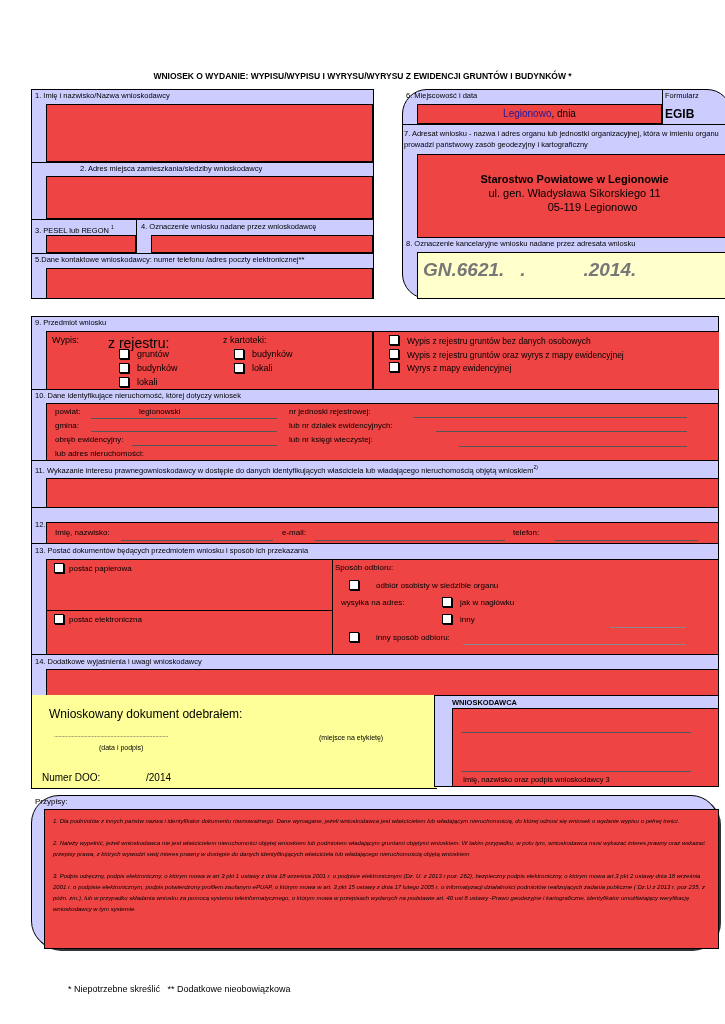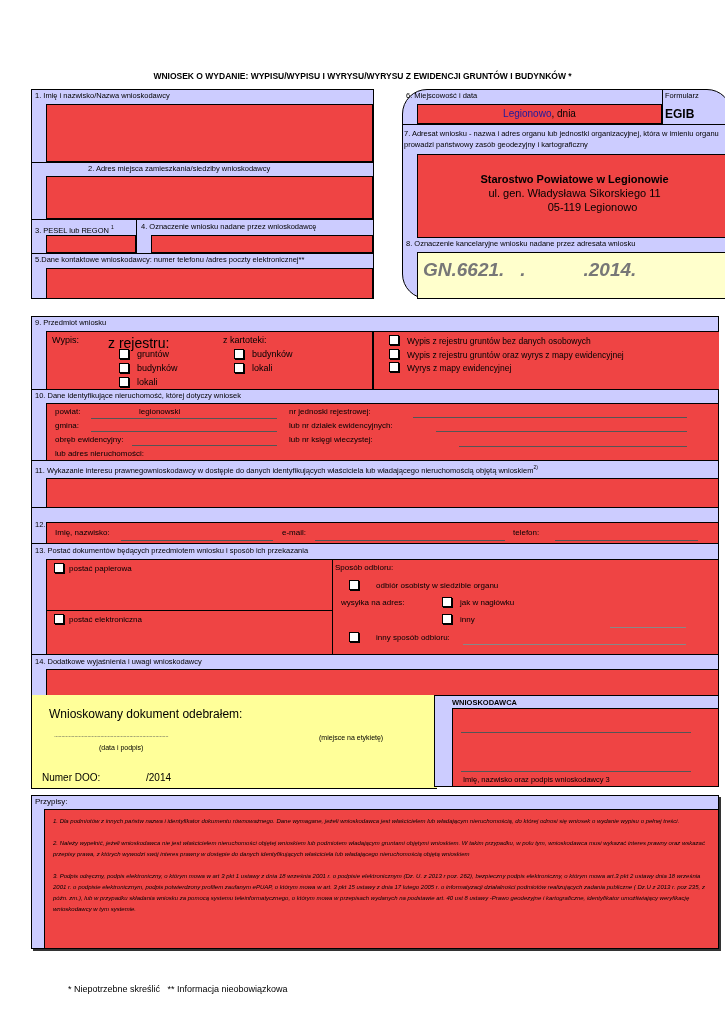--- a/index.html
+++ b/index.html
@@ -8,32 +8,32 @@
   .lav { background: #ccccff; }
   .yel { background: #ffff99; }
   .lyel { background: #ffffcc; }
   .bx { border: 1px solid #000; }
   .w { background: #ef4444; }
   .lbl { font-size: 7.5px; padding: 1px 3px; line-height: 10px; white-space: nowrap; }
   .t8 { font-size: 8px; }
   .cb { width: 10px; height: 10px; border: 1.5px solid #000; background:#fff; box-shadow: 1px 1px 0 #000; display:inline-block; }
   .line { border-bottom: 1px solid #555; height: 0; }
   .note { font-size: 6px; font-style: italic; line-height: 11px; }
-  .shadowR { box-shadow: 2px 2px 0 #333; }
+  .shadowR { box-shadow: 2px 2px 0 #333; border-radius: 28px; }
 </style>
 </head>
 <body>
 
 <div class="abs" style="left:0;top:71px;width:725px;text-align:center;font-size:8.5px;font-weight:bold;">WNIOSEK O WYDANIE: WYPISU/WYPISU I WYRYSU/WYRYSU Z EWIDENCJI GRUNTÓW I BUDYNKÓW *</div>
 
 <div class="abs bx lav" style="left:31px;top:89px;width:343px;height:210px;">
   <div class="lbl">1. Imię i nazwisko/Nazwa wnioskodawcy</div>
   <div class="abs bx w" style="left:14px;top:14px;width:327px;height:58px;"></div>
   <div class="abs" style="left:-1px;top:72px;width:343px;border-top:1px solid #000;"></div>
-  <div class="abs lbl" style="top:73px;left:12px;padding-left:44px;">2. Adres miejsca zamieszkania/siedziby wnioskodawcy</div>
+  <div class="abs lbl" style="top:73px;left:4px;padding-left:44px;">2. Adres miejsca zamieszkania/siedziby wnioskodawcy</div>
   <div class="abs bx w" style="left:14px;top:86px;width:327px;height:43px;"></div>
   <div class="abs" style="left:-1px;top:129px;width:343px;border-top:1px solid #000;"></div>
   <div class="abs lbl" style="top:131px;left:0;"><span>3. PESEL lub REGON</span> <sup style="font-size:5px;">1</sup></div>
   <div class="abs bx w" style="left:14px;top:145px;width:90px;height:18px;"></div>
   <div class="abs" style="left:104px;top:129px;height:35px;border-left:1px solid #000;"></div>
   <div class="abs lbl" style="top:131px;left:106px;">4. Oznaczenie wniosku nadane przez wnioskodawcę</div>
   <div class="abs bx w" style="left:119px;top:145px;width:222px;height:18px;"></div>
   <div class="abs" style="left:-1px;top:163px;width:343px;border-top:1px solid #000;"></div>
   <div class="abs lbl" style="top:164px;left:0;">5.Dane kontaktowe wnioskodawcy: numer telefonu /adres poczty elektronicznej**</div>
   <div class="abs bx w" style="left:14px;top:178px;width:327px;height:31px;"></div>
@@ -175,13 +175,13 @@
 
 <div class="abs bx lav shadowR" style="left:31px;top:795px;width:688px;height:154px;">
   <div class="lbl" style="font-size:8px;">Przypisy:</div>
   <div class="abs bx w" style="left:12px;top:13px;width:675px;height:140px;padding:6px 8px 0 8px;">
     <div class="note">1. Dla podmiotów z innych państw nazwa i identyfikator dokumentu równoważnego. Dane wymagane, jeżeli wnioskodawca jest właścicielem lub władającym nieruchomością, do której odnosi się wniosek o wydanie wypisu o pełnej treści.</div>
     <div class="note" style="margin-top:11px;">2. Należy wypełnić, jeżeli wnioskodawca nie jest właścicielem nieruchomości objętej wnioskiem lub podmiotem władającym gruntami objętymi wnioskiem. W takim przypadku, w polu tym, wnioskodawca musi wykazać interes prawny oraz wskazać przepisy prawa, z których wywodzi swój interes prawny w dostępie do danych identyfikujących właściciela lub władającego nieruchomością objętą wnioskiem</div>
     <div class="note" style="margin-top:11px;">3. Podpis odręczny, podpis elektroniczny, o którym mowa w art 3 pkt 1 ustawy z dnia 18 września 2001 r. o podpisie elektronicznym (Dz. U. z 2013 r poz. 262), bezpieczny podpis elektroniczny, o którym mowa art.3 pkt 2 ustawy dnia 18 września 2001 r. o podpisie elektronicznym, podpis potwierdzony profilem zaufanym ePUAP, o którym mowa w art. 3 pkt 15 ustawy z dnia 17 lutego 2005 r. o informatyzacji działalności podmiotów realizujących zadania publiczne ( Dz.U z 2013 r. poz 235, z późn. zm.), lub w przypadku składania wniosku za pomocą systemu teleinformatycznego, o którym mowa w przepisach wydanych na podstawie art. 40 ust 8 ustawy -Prawo geodezyjne i kartograficzne, identyfikator umożliwiający weryfikację wnioskodawcy w tym systemie.</div>
   </div>
 </div>
 
-<div class="abs" style="left:68px;top:984px;font-size:9px;white-space:pre;">* Niepotrzebne skreślić   ** Informacja nieobowiązkowa</div>
+<div class="abs" style="left:68px;top:984px;font-size:9px;white-space:pre;">* Niepotrzebne skreślić   ** Dodatkowe nieobowiązkowa</div>
 
 </body></html>

